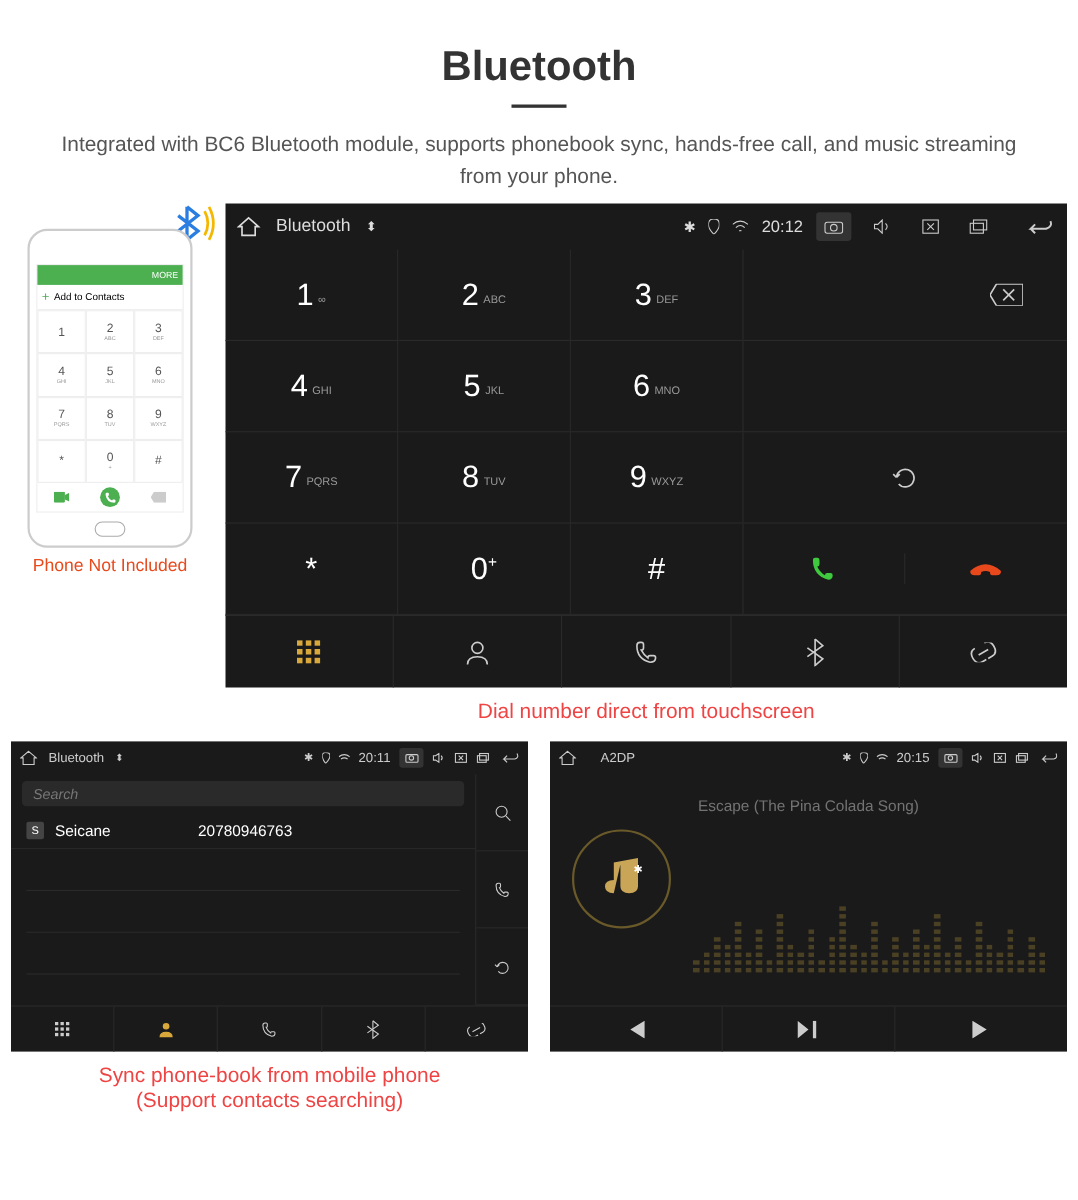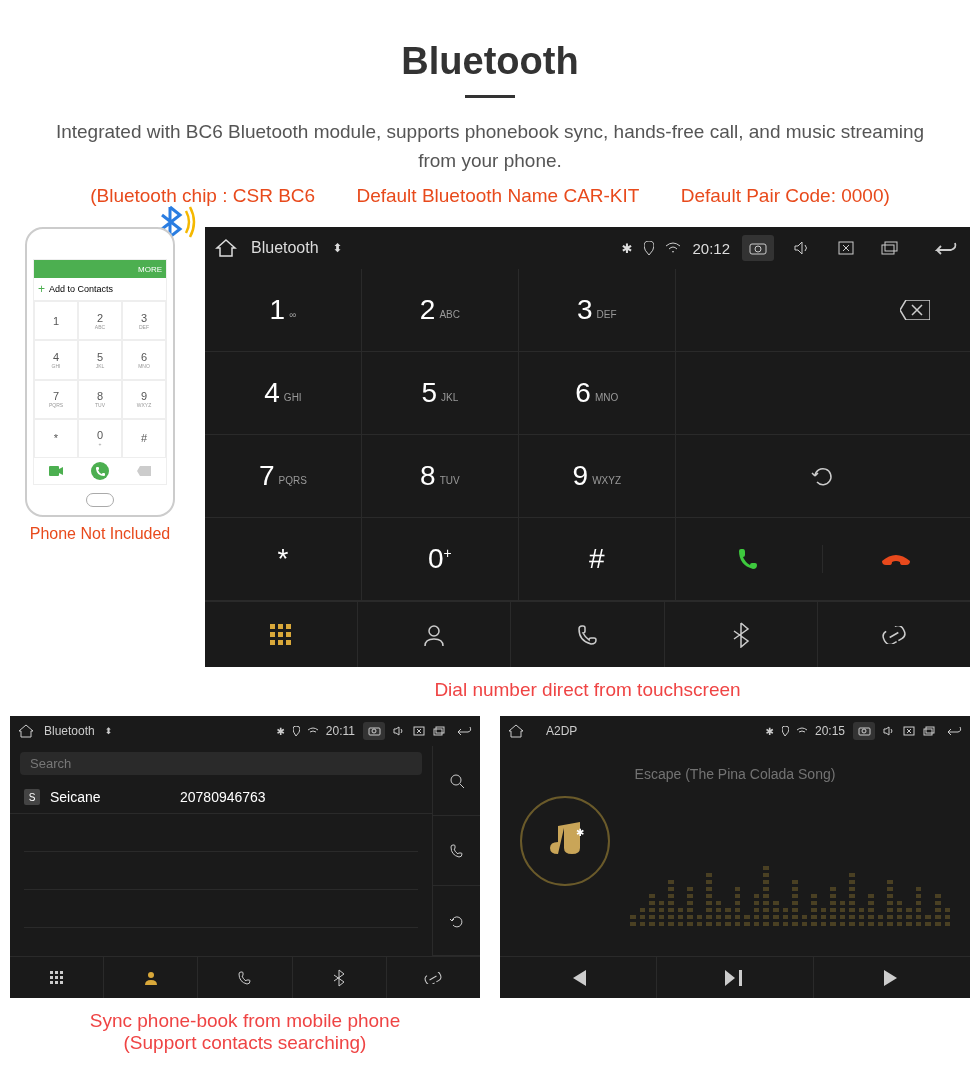--- a/index.html
+++ b/index.html
@@ -32,21 +32,21 @@
 .tab { flex: 1; display: flex; align-items: center; justify-content: center; border-right: 1px solid #2a2a2a; }
 .tab:last-child { border-right: none; }
 .caption { text-align: center; font-size: 19px; color: #ef4444; margin-top: 12px; }
 .caption .sub { display: block; }
 .row2 { display: flex; gap: 20px; margin-top: 15px; }
 .small-device { width: 470px; height: 282px; background: #1a1a1a; }
 .small-statusbar { height: 30px; display: flex; align-items: center; padding: 0 8px; font-size: 12px; color: #ccc; }
 .small-statusbar .sb-right { gap: 8px; }
 .phonebook-body { display: flex; height: 210px; }
 .pb-main { flex: 1; }
-.search { margin: 6px 10px; background: #2a2a2a; border-radius: 4px; padding: 4px 10px; color: #777; font-size: 13px; }
+.search { margin: 6px 10px; background: #2a2a2a; border-radius: 4px; padding: 4px 10px; color: #777; font-size: 13px; font-style: italic; }
 .contact-row { display: flex; padding: 8px 14px; border-bottom: 1px solid #2a2a2a; font-size: 14px; align-items: center; gap: 10px; }
 .contact-badge { background: #444; width: 16px; height: 16px; display: flex; align-items: center; justify-content: center; font-size: 10px; border-radius: 2px; }
 .pb-side { width: 48px; display: flex; flex-direction: column; border-left: 1px solid #2a2a2a; }
 .pb-side-btn { flex: 1; display: flex; align-items: center; justify-content: center; border-bottom: 1px solid #2a2a2a; }
 .small-tabs { display: flex; height: 42px; border-top: 1px solid #2a2a2a; }
 .music-body { height: 210px; position: relative; display: flex; align-items: center; justify-content: center; }
 .music-icon-circle { position: absolute; left: 20px; top: 50px; width: 90px; height: 90px; border: 2px solid #6a5a2a; border-radius: 50%; display: flex; align-items: center; justify-content: center; }
 .song-title { position: absolute; top: 20px; width: 100%; text-align: center; color: #737373; font-size: 14px; }
 .eq-bars { position: absolute; top: 60px; left: 130px; right: 20px; height: 120px; display: flex; align-items: flex-end; gap: 4px; }
 .eq-col { flex: 1; display: flex; flex-direction: column-reverse; gap: 3px; }
@@ -67,30 +67,25 @@
 .bt-waves { position: absolute; top: -30px; right: -10px; }
 svg { display: block; }
 </style>
 </head>
 <body>
 
 <div class="container">
   <h1 class="title">Bluetooth</h1>
   <div class="title-underline"></div>
   <p class="desc">Integrated with BC6 Bluetooth module, supports phonebook sync, hands-free call, and music streaming from your phone.</p>
-  <p class="specs">
-    <span>(Bluetooth chip : CSR BC6</span>
-    <span>Default Bluetooth Name CAR-KIT</span>
-    <span>Default Pair Code: 0000)</span>
-  </p>
 
   <div class="row1">
 
     <div class="phone-col">
-      <div style="position:relative;">
+      <div style="position:relative;margin-top:23px;">
         <div class="bt-waves">
           <svg width="50" height="50" viewBox="0 0 50 50">
               <path d="M20 10 L20 40 L30 32 L12 18 M20 10 L30 18 L12 32" stroke="#2a7de1" stroke-width="3" fill="none"></path>
               <path d="M36 14 Q42 25 36 36" stroke="#f5b800" stroke-width="2.5" fill="none"></path>
               <path d="M40 10 Q48 25 40 40" stroke="#f5b800" stroke-width="2.5" fill="none"></path>
             </svg>
         </div>
         <div class="phone-mock">
           <div class="phone-screen">
             <div class="phone-top">

